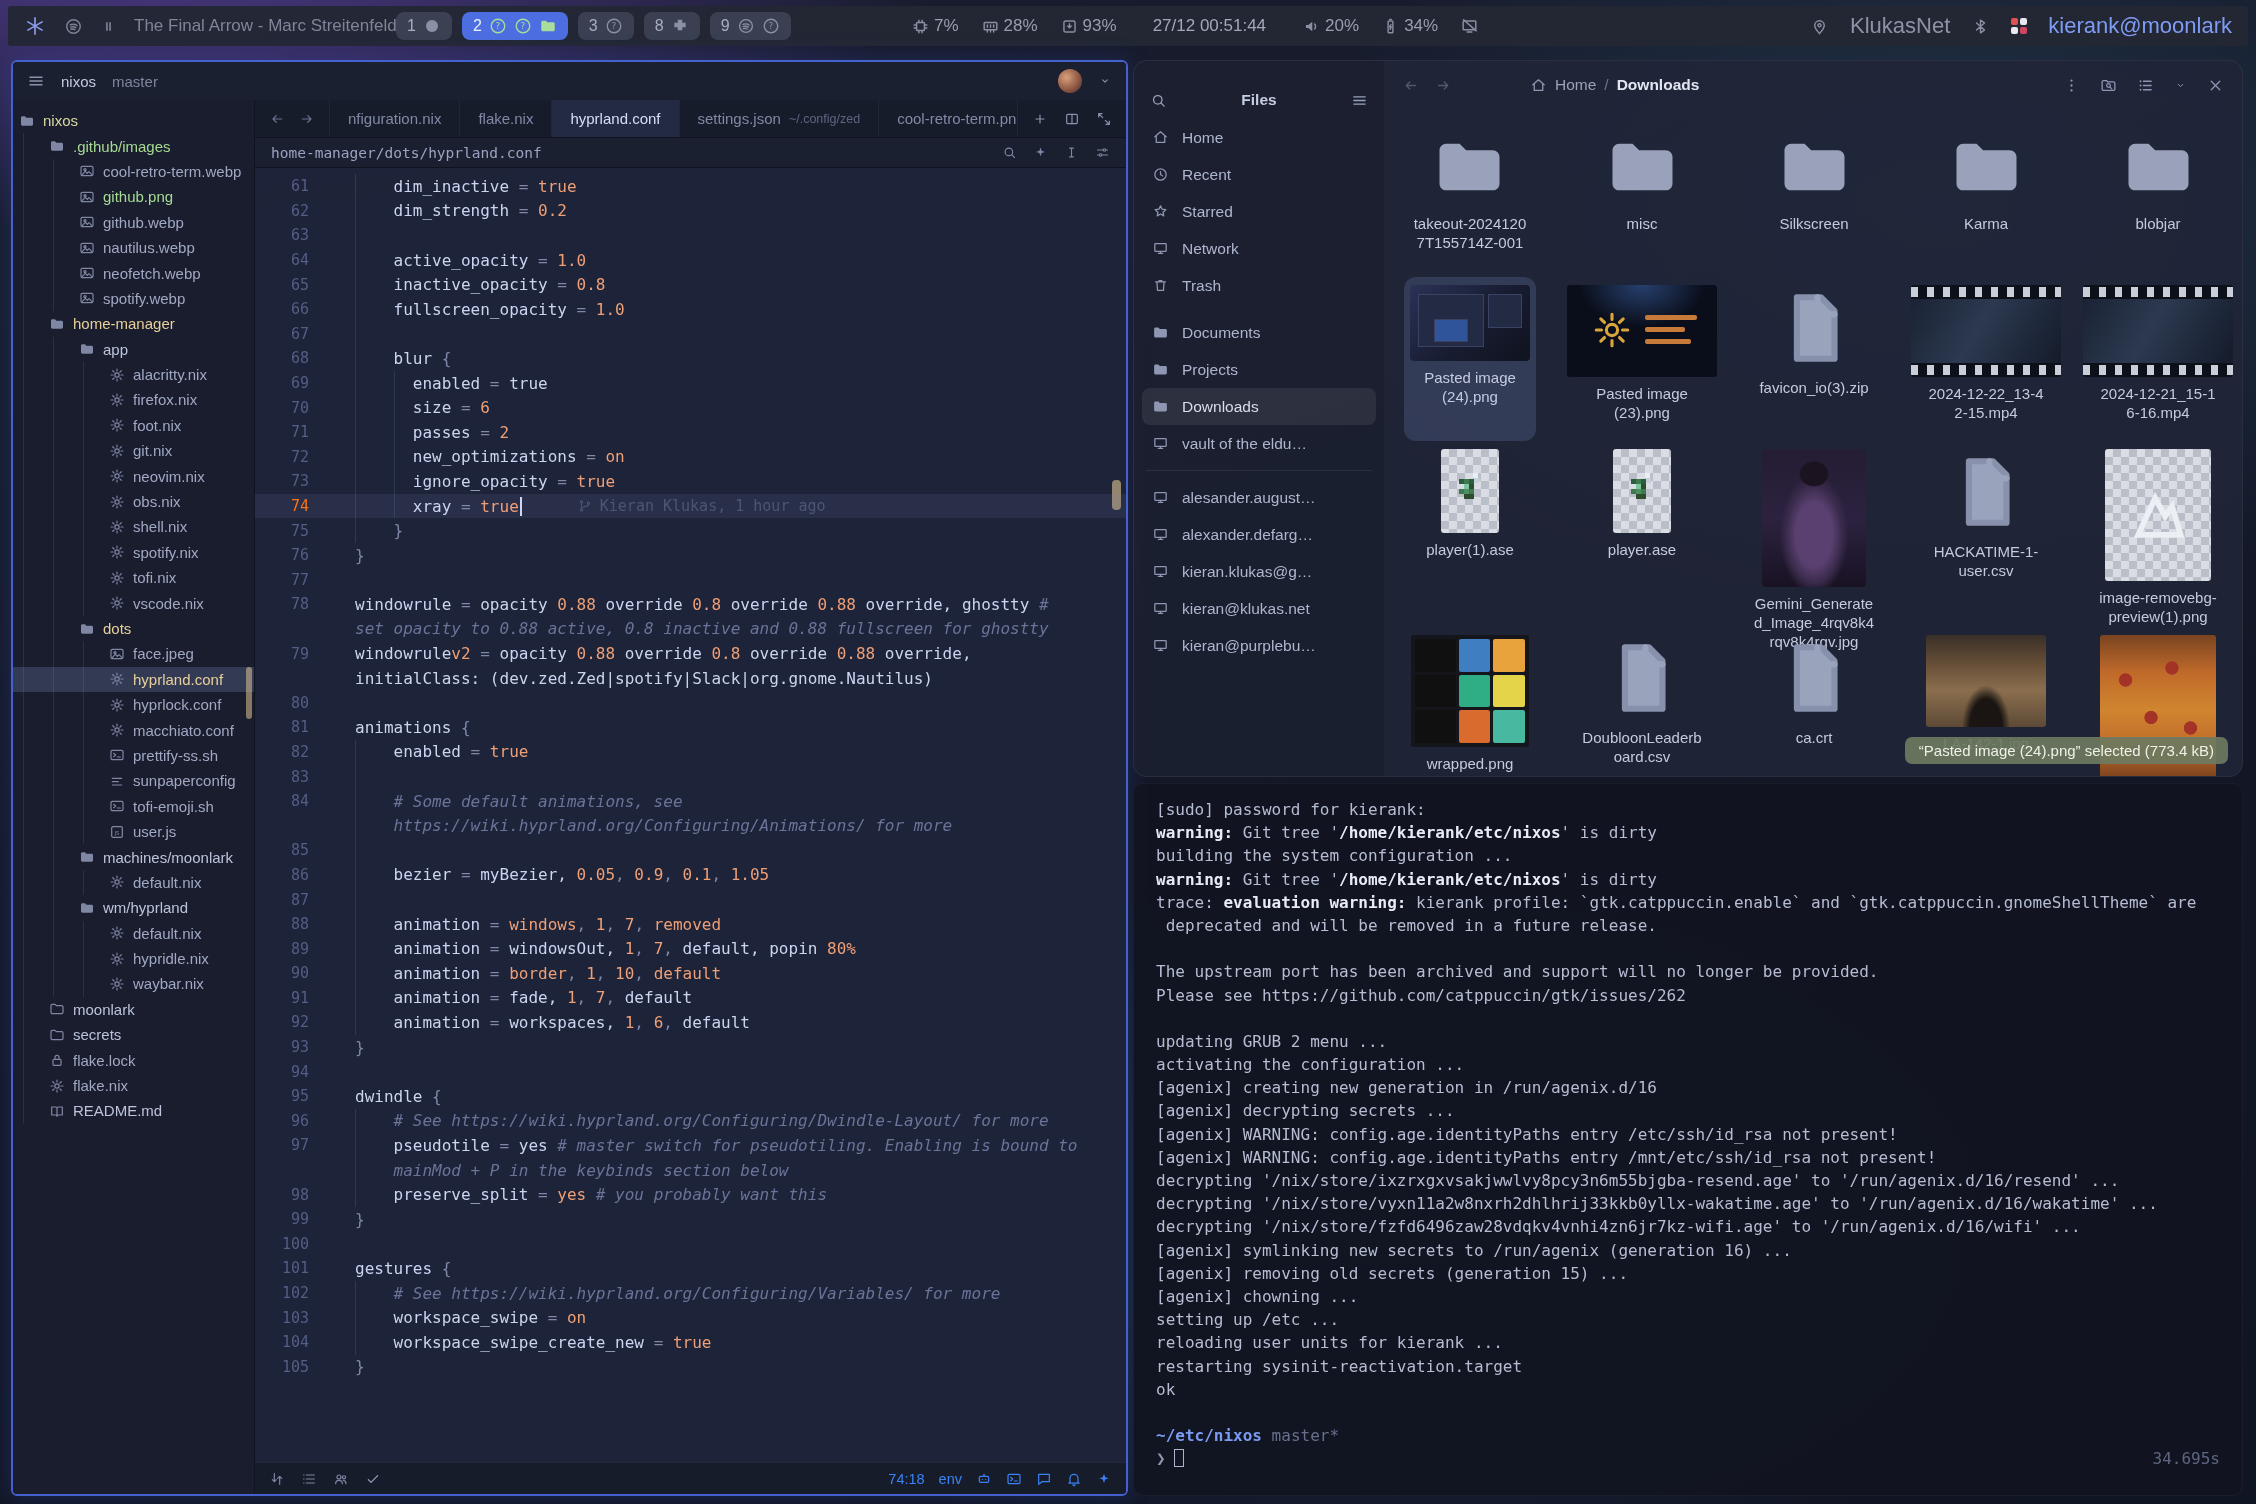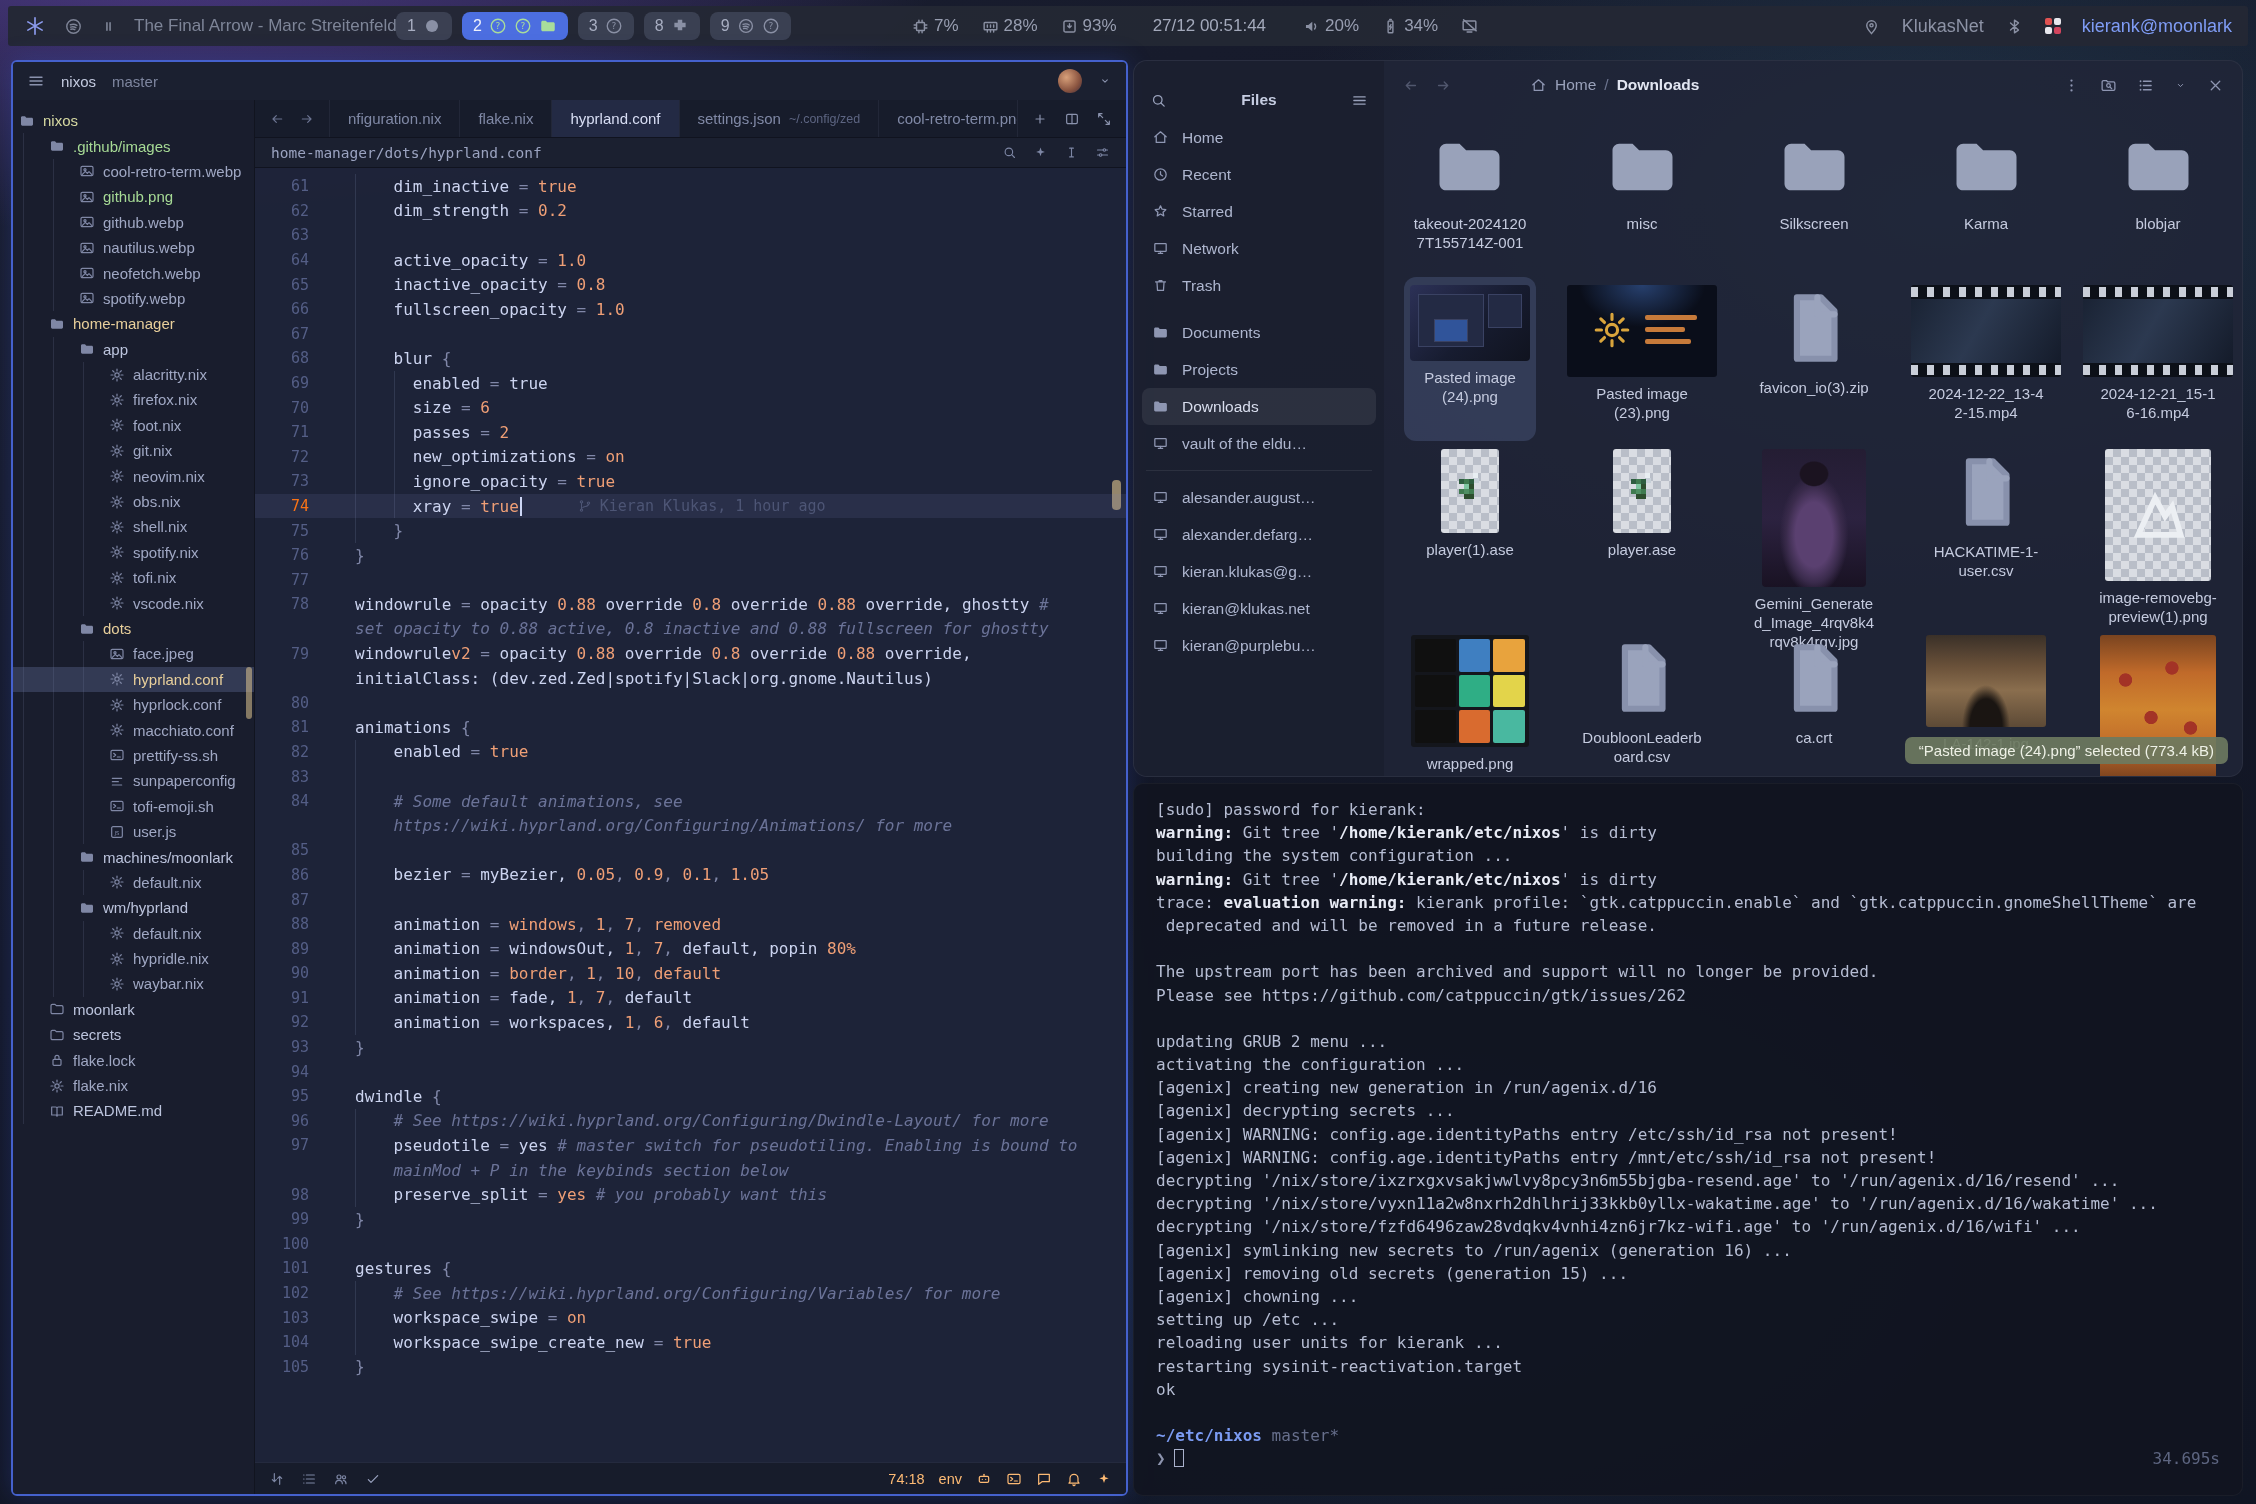--- a/index.html
+++ b/index.html
@@ -26,21 +26,21 @@
   #workspaces{position:absolute;left:388px;top:0;bottom:0;display:flex;align-items:center;gap:10px}
   .ws{height:28px;border-radius:8px;background:rgba(67,73,92,.75);display:flex;align-items:center;gap:7px;
     padding:0 11px;color:#a8aec2;font-size:16px}
   .ws .wsic{width:18px;height:18px;color:#8a90a5}
   .ws.active{background:#4c6ee0;color:#eef1fb}
   .ws.active .wsic{color:#a9dd9b}
   #stats{position:absolute;left:903px;top:0;bottom:0;display:flex;align-items:center;gap:10px;font-size:17px;color:#989eb1}
   #stats .pair{display:flex;align-items:center;gap:4px;margin-right:12px}
   #stats .pair .ic{width:19px;height:19px;color:#8a90a3}
   #clockTxt{margin:0 26px 0 14px;color:#a3a9bb}
-  #tray{position:absolute;right:16px;top:0;bottom:0;display:flex;align-items:center;gap:21px;font-size:18px}
+  #tray{position:absolute;right:16px;top:0;bottom:0;display:flex;align-items:center;gap:21px;font-size:22px}
   #tray .ic{width:19px;height:19px;color:#8a90a3}
   #netname{color:#8d93a6}
   #kbgrid{width:16px;height:16px;display:grid;grid-template-columns:1fr 1fr;gap:2px}
   #kbgrid i{border-radius:2px}
   #username{color:#7f9cf5}
 
   
   #zed{position:absolute;left:11px;top:60px;width:1117px;height:1436px;border-radius:6px;
     border:2px solid #4561cd;background:rgba(27,32,51,.97);overflow:hidden;display:flex;flex-direction:column;
     box-shadow:0 0 24px rgba(60,90,220,.25)}
@@ -83,21 +83,21 @@
   .ltext .guide{position:absolute;top:0;bottom:0;width:1px;background:rgba(120,130,170,.22)}
   .tk-w{color:#ccd4f0}.tk-p{color:#8087a8}.tk-v{color:#ef9f76}.tk-c{color:#6b7398;font-style:italic}
   .cursor{display:inline-block;width:2px;height:19px;background:#cdd6f4;margin-left:1px;vertical-align:-3px}
   .blame{display:inline-flex;align-items:center;gap:8px;margin-left:56px;color:#4d5575;font-size:15px}
   .blame .ic{width:14px;height:14px;color:#4d5575}
   #edscroll{position:absolute;right:5px;top:312px;width:9px;height:30px;border-radius:4px;background:rgba(229,200,144,.6)}
   #statusbar{height:32px;background:#171c2b;border-top:1px solid #242a3e;display:flex;align-items:center;
     padding:0 14px;flex:none;color:#7d86a4;font-size:14.5px}
   #statusbar .lft{display:flex;align-items:center;gap:16px}
   #statusbar .ic{width:16px;height:16px}
-  #statusbar .rgt{margin-left:auto;display:flex;align-items:flex-start;gap:14px;color:#fdba74}
+  #statusbar .rgt{margin-left:auto;display:flex;align-items:flex-start;gap:14px;color:#3b82f6}
 
   
   #files{position:absolute;left:1133px;top:60px;width:1110px;height:717px;border-radius:14px;
     background:rgba(33,37,56,.86);border:1px solid rgba(255,255,255,.05);overflow:hidden;color:#b5bdd8}
   #fheader{height:48px;display:flex;align-items:stretch}
   #fheader .side{width:250px;flex:none;display:flex;align-items:flex-end;padding:0 16px;gap:27px;background:rgba(22,26,40,.45)}
   #fheader .side .ic{width:17px;height:17px;color:#99a1bb}
   #ftitle{flex:1;text-align:center;color:#c6cde2;font-weight:bold;font-size:15.5px}
   #fheader .mainh{flex:1;display:flex;align-items:center;padding:0 18px;gap:16px}
   #fheader .mainh .ic{width:17px;height:17px;color:#8e96b2}

